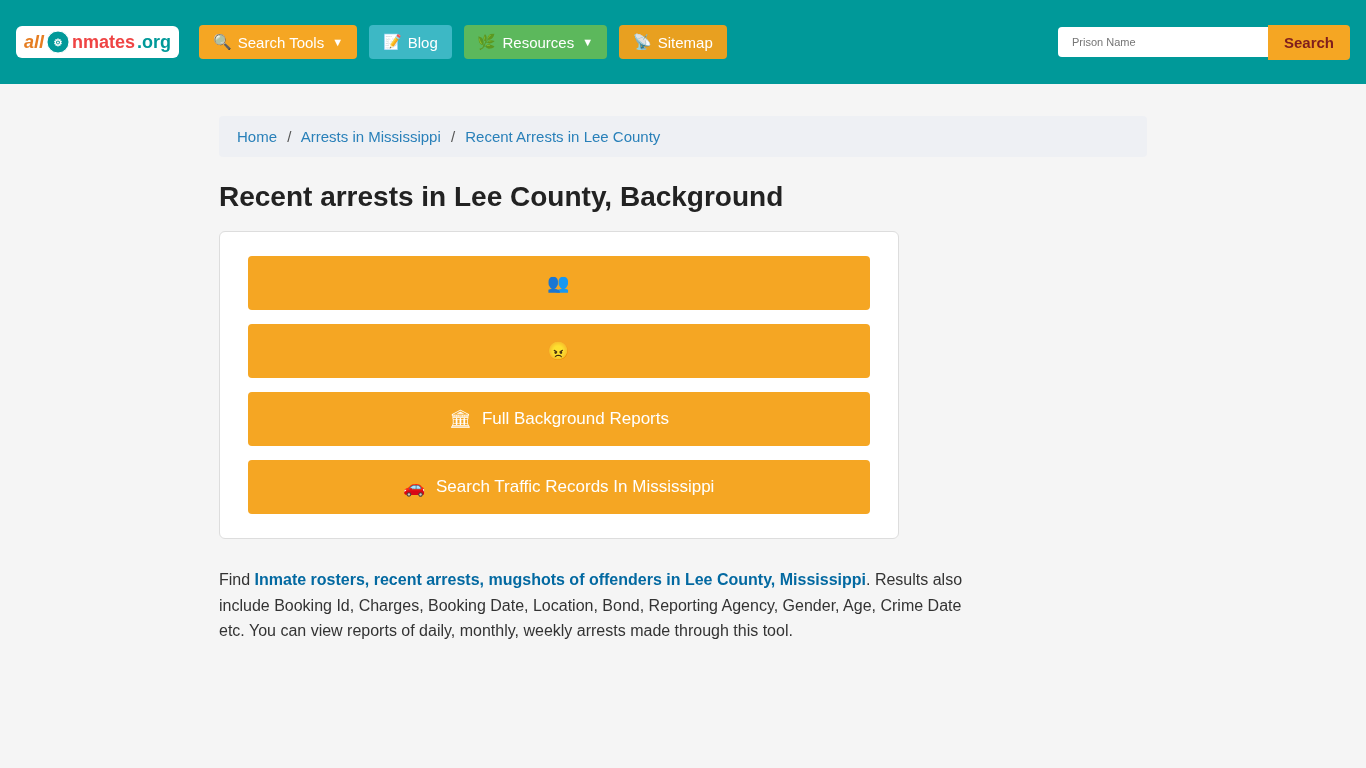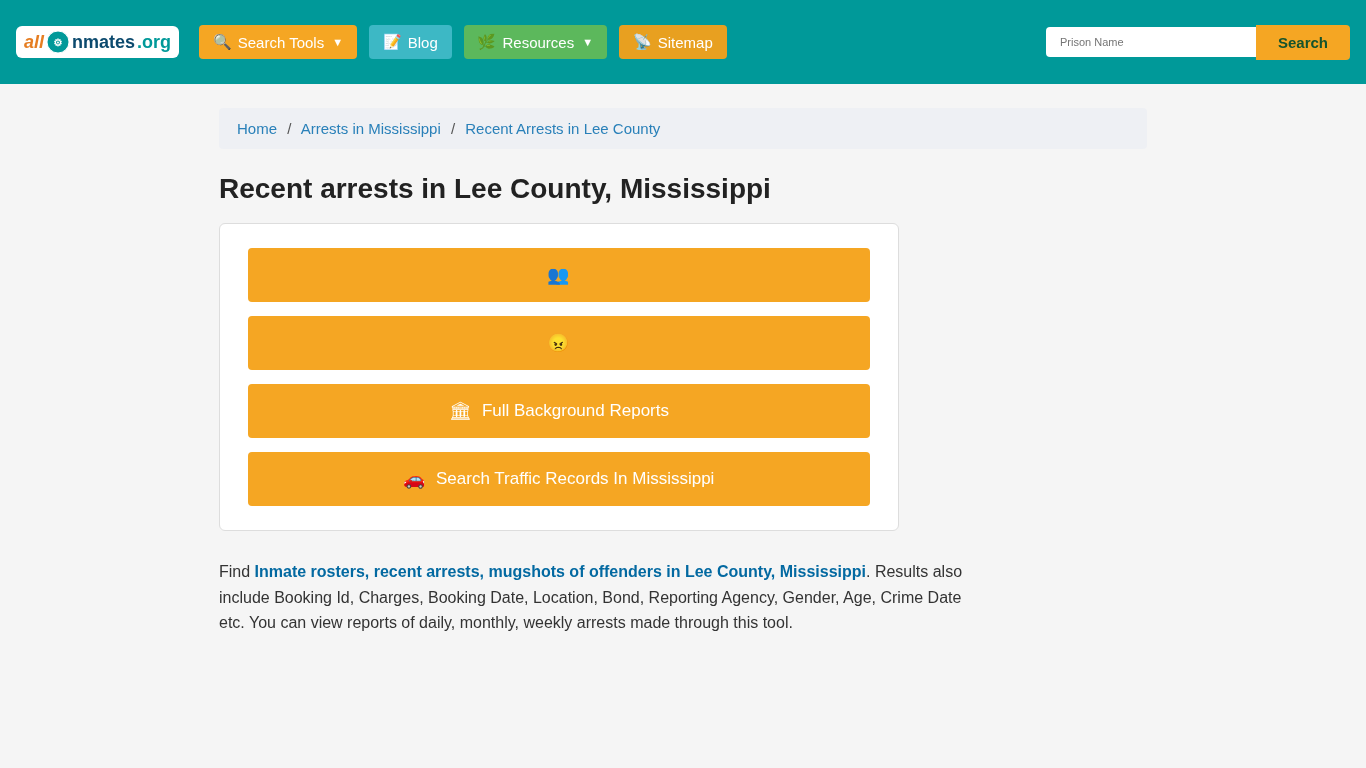--- a/index.html
+++ b/index.html
@@ -25,21 +25,21 @@
       padding: 4px 8px;
       font-size: 18px;
       font-weight: bold;
       color: #333;
       display: flex;
       align-items: center;
       gap: 2px;
       white-space: nowrap;
     }
     .logo .all { color: #e67e22; font-style: italic; font-weight: 900; }
-    .logo .inmates { color: #0c4a6e; }
+    .logo .inmates { color: #ef4444; }
     .logo .org { color: #009999; }
 
     .nav-btn {
       background: #fff;
       color: #333;
       border: none;
       border-radius: 4px;
       padding: 8px 14px;
       cursor: pointer;
       font-size: 15px;
@@ -64,33 +64,33 @@
       padding: 9px 14px;
       border: none;
       border-radius: 4px 0 0 4px;
       font-size: 11px;
       outline: none;
       width: 210px;
       color: #aaa;
     }
     .search-btn {
       background: #f5a623;
-      color: #14532d;
+      color: #7f1d1d;
       border: none;
       border-radius: 0 4px 4px 0;
-      padding: 9px 22px;
+      padding: 9px 16px;
       font-size: 15px;
       cursor: pointer;
       font-weight: bold;
     }
 
     
     .main {
       max-width: 960px;
-      margin: 4px auto;
+      margin: 12px auto;
       padding: 20px 16px;
     }
 
     
     .breadcrumb {
       background: #eef0f4;
       border-radius: 4px;
       padding: 12px 18px;
       margin-bottom: 24px;
       font-size: 15px;
@@ -211,21 +211,21 @@
 <div class="main">
 
   <nav class="breadcrumb">
     <a href="#">Home</a>
     <span class="sep">/</span>
     <a href="#">Arrests in Mississippi</a>
     <span class="sep">/</span>
     <a href="#">Recent Arrests in Lee County</a>
   </nav>
 
-  <h1 class="page-title">Recent arrests in Lee County, Mississippi</h1>
+  <h1 class="page-title">Recent arrests in Lee County, Background</h1>
 
   <div class="btn-card">
     <button class="action-btn">
       <span class="btn-icon">👥</span>
     </button>
     <button class="action-btn">
       <span class="btn-icon">😠</span>
     </button>
     <button class="action-btn">
       <span class="btn-icon">🏛</span>

